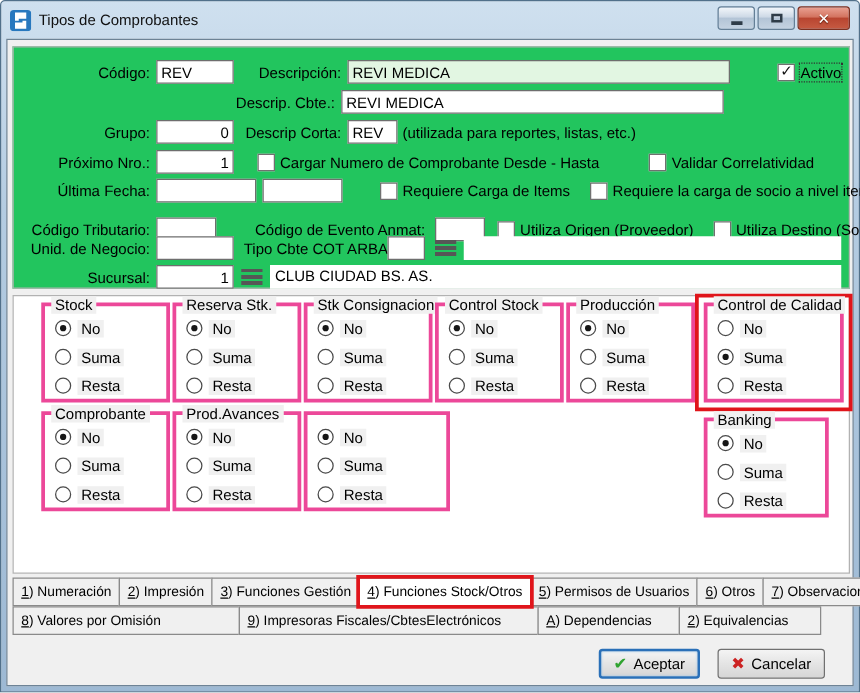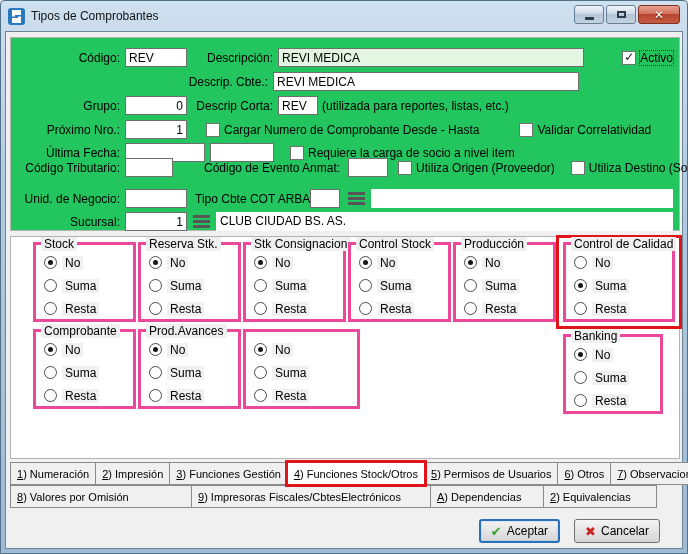--- a/index.html
+++ b/index.html
@@ -137,27 +137,31 @@
         <span class="cbwrap" style="margin-left:40px">
           <span class="cb"></span>
           <span class="cblabel">Validar Correlatividad</span>
         </span>
       </div>
 
       <div class="frow" style="top:105px">
         <span class="flabel" style="width:103px">Última Fecha:</span>
         <input class="fin" style="width: 80px;" value="">
         <input class="fin" style="width: 64px; margin-left: 5px;" value="">
+        <span class="cbwrap" style="margin-left:30px">
+          <span class="cb"></span>
+          <span class="cblabel">Requiere Carga de Items</span>
+        </span>
         <span class="cbwrap" style="margin-left:16px">
           <span class="cb"></span>
           <span class="cblabel">Requiere la carga de socio a nivel item</span>
         </span>
       </div>
 
-      <div class="frow" style="top:120px">
+      <div class="frow" style="top:136px">
         <span class="flabel" style="width:103px">Código Tributario:</span>
         <input class="fin" style="width: 48px;" value="">
         <span style="margin-left:31px;white-space:nowrap">Código de Evento Anmat:</span>
         <input class="fin" style="width: 40px; margin-left: 8px;" value="">
         <span class="cbwrap" style="margin-left:10px">
           <span class="cb"></span>
           <span class="cblabel">Utiliza Origen (Proveedor)</span>
         </span>
         <span class="cbwrap" style="margin-left:16px">
           <span class="cb"></span>

